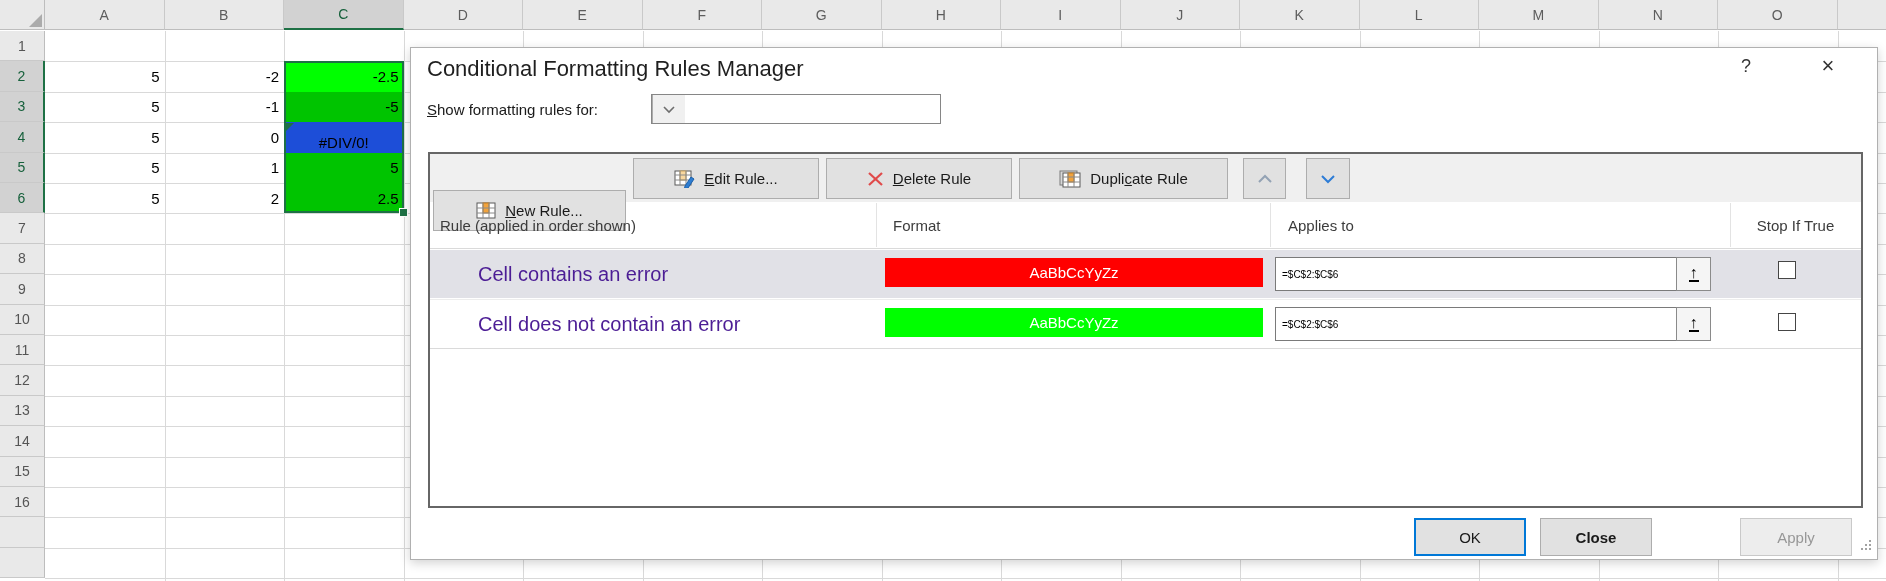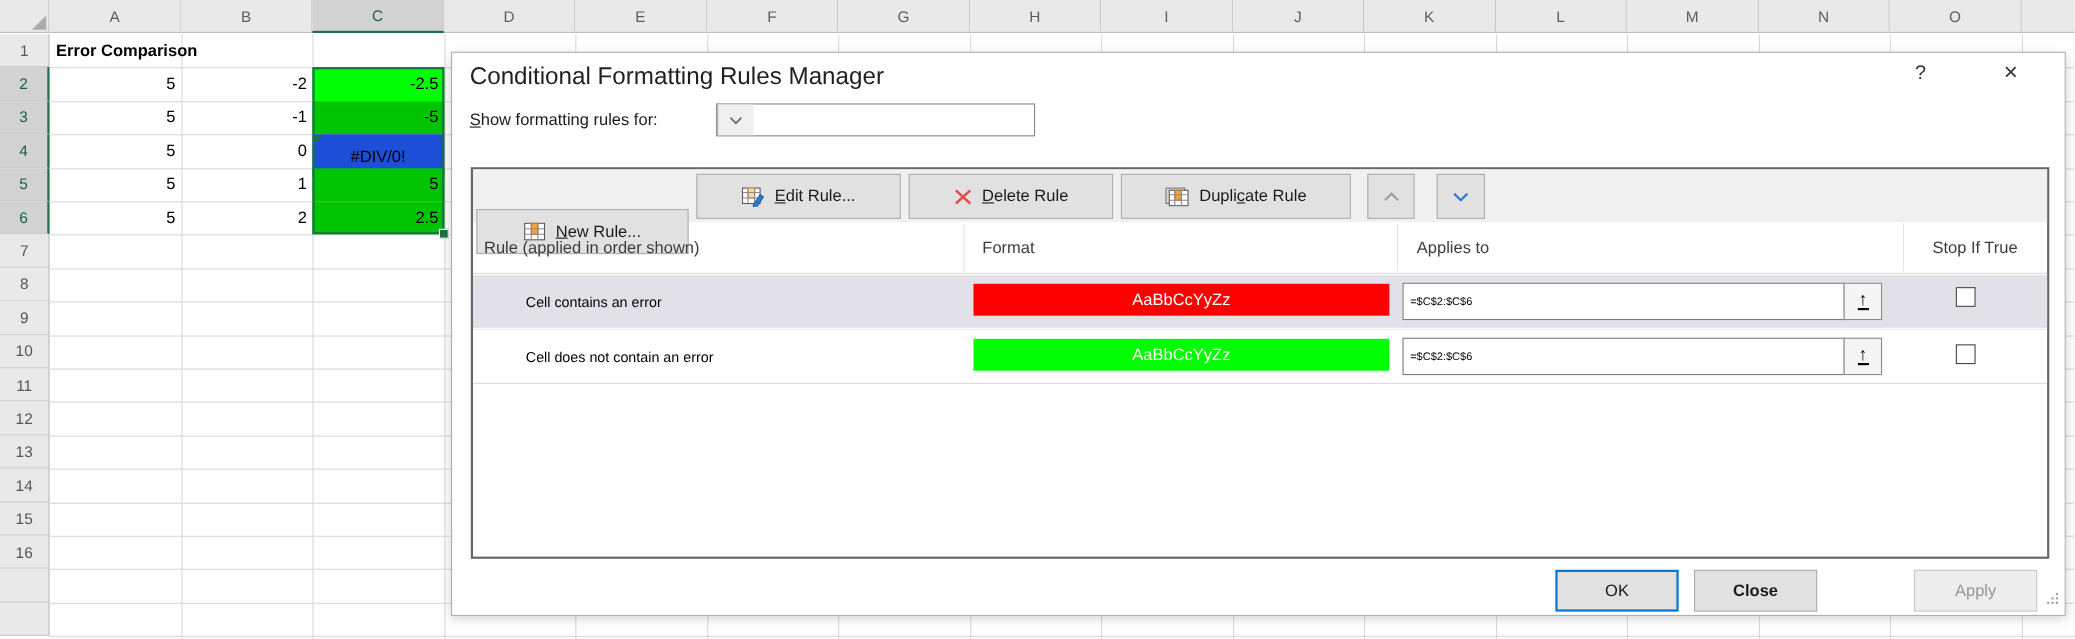--- a/index.html
+++ b/index.html
@@ -54,21 +54,21 @@
   .arrowbtn{display:flex;align-items:center;justify-content:center;}
 
   .listhdr{position:absolute;top:48px;height:46px;font-size:15px;color:#3C3C3C;
            display:flex;align-items:center;}
   .vsep{position:absolute;top:49px;height:44px;width:1px;background:#E3E3E3;}
   .hline{position:absolute;left:0;width:100%;height:1px;background:#DADADA;}
 
   .rulerow{position:absolute;left:0;width:1431px;height:48px;}
   .rulerow.sel{background:#E1E1E7;}
   .rulename{position:absolute;left:48px;top:0;height:48px;display:flex;align-items:center;
-            font-size:13px;color:#000000;}
+            font-size:20px;color:#4c1d95;}
   .sample{position:absolute;left:455px;width:378px;height:29px;top:8px;display:flex;
           align-items:center;justify-content:center;color:#fff;font-size:15px;}
   .applies{position:absolute;left:845px;top:7px;width:402px;height:34px;background:#fff;
            border:1px solid #7A7A7A;box-sizing:border-box;display:flex;align-items:center;
            padding-left:6px;font-size:10px;color:#000;}
   .rangebtn{position:absolute;left:1246px;top:7px;width:35px;height:34px;background:#F5F5F5;
            border:1px solid #8A8A8A;box-sizing:border-box;display:flex;align-items:center;
            justify-content:center;}
   .rangebtn span{font-size:16px;font-weight:bold;color:#000;line-height:14px;
            border-bottom:2px solid #000;padding:0 1px;}
@@ -152,21 +152,20 @@
       <div class="gline" style="left: 45px; top: 304.6px; width: 1841px; height: 1px;"></div>
       <div class="gline" style="left: 45px; top: 335px; width: 1841px; height: 1px;"></div>
       <div class="gline" style="left: 45px; top: 365.4px; width: 1841px; height: 1px;"></div>
       <div class="gline" style="left: 45px; top: 395.8px; width: 1841px; height: 1px;"></div>
       <div class="gline" style="left: 45px; top: 426.2px; width: 1841px; height: 1px;"></div>
       <div class="gline" style="left: 45px; top: 456.6px; width: 1841px; height: 1px;"></div>
       <div class="gline" style="left: 45px; top: 487px; width: 1841px; height: 1px;"></div>
       <div class="gline" style="left: 45px; top: 517.4px; width: 1841px; height: 1px;"></div>
       <div class="gline" style="left: 45px; top: 547.8px; width: 1841px; height: 1px;"></div>
       <div class="gline" style="left: 45px; top: 578.2px; width: 1841px; height: 1px;"></div>
-      <div class="cell bold" style="left: 51px; top: 31px; width: 300px; height: 30.4px;">Error Comparison</div>
       <div class="cell num" style="left: 45px; top: 61.4px; width: 119.5px; height: 30.4px;">5</div>
       <div class="cell num" style="left: 164.5px; top: 61.4px; width: 119.5px; height: 30.4px;">-2</div>
       <div class="cell num" style="left: 284px; top: 61.4px; width: 119.5px; height: 30.4px; background: rgb(0, 255, 0);">-2.5</div>
       <div class="cell num" style="left: 45px; top: 91.8px; width: 119.5px; height: 30.4px;">5</div>
       <div class="cell num" style="left: 164.5px; top: 91.8px; width: 119.5px; height: 30.4px;">-1</div>
       <div class="cell num" style="left: 284px; top: 91.8px; width: 119.5px; height: 30.4px; background: rgb(0, 196, 0);">-5</div>
       <div class="cell num" style="left: 45px; top: 122.2px; width: 119.5px; height: 30.4px;">5</div>
       <div class="cell num" style="left: 164.5px; top: 122.2px; width: 119.5px; height: 30.4px;">0</div>
       <div class="cell ctr" style="left: 284px; top: 122.2px; width: 119.5px; height: 40px; background: #1d4ed8;">#DIV/0!</div>
       <div class="cell num" style="left: 45px; top: 152.6px; width: 119.5px; height: 30.4px;">5</div>

